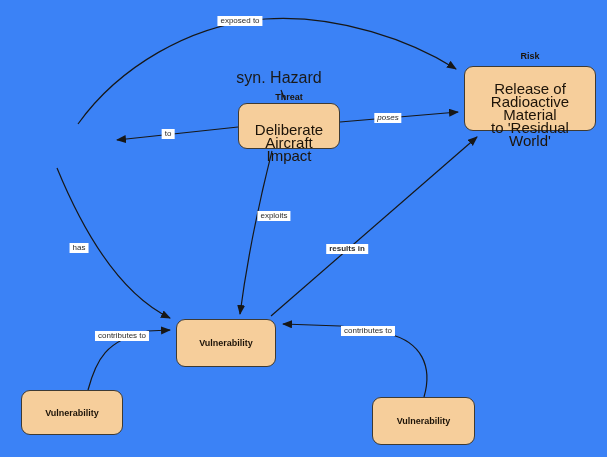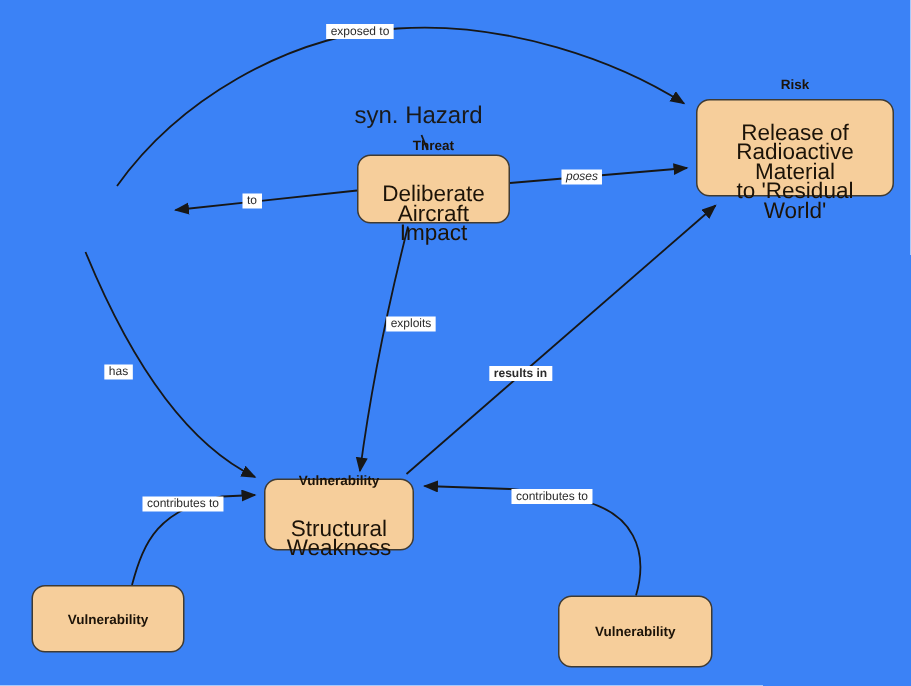--- a/index.html
+++ b/index.html
@@ -102,22 +102,20 @@
 
   <div class="node" style="left:464px; top:66px; width:132px; height:65px;">
     <div class="node-title">Risk</div>
     <div class="node-body">Release of
 Radioactive Material
 to 'Residual World'</div>
   </div>
 
   <div class="node" style="left:176px; top:319px; width:100px; height:48px;">
     <div class="node-title">Vulnerability</div>
-    <div class="node-body">Structural
-Weakness</div>
   </div>
 
   <div class="node" style="left:21px; top:390px; width:102px; height:45px;">
     <div class="node-title">Vulnerability</div>
   </div>
 
   <div class="node" style="left:372px; top:397px; width:103px; height:48px;">
     <div class="node-title">Vulnerability</div>
   </div>
 

